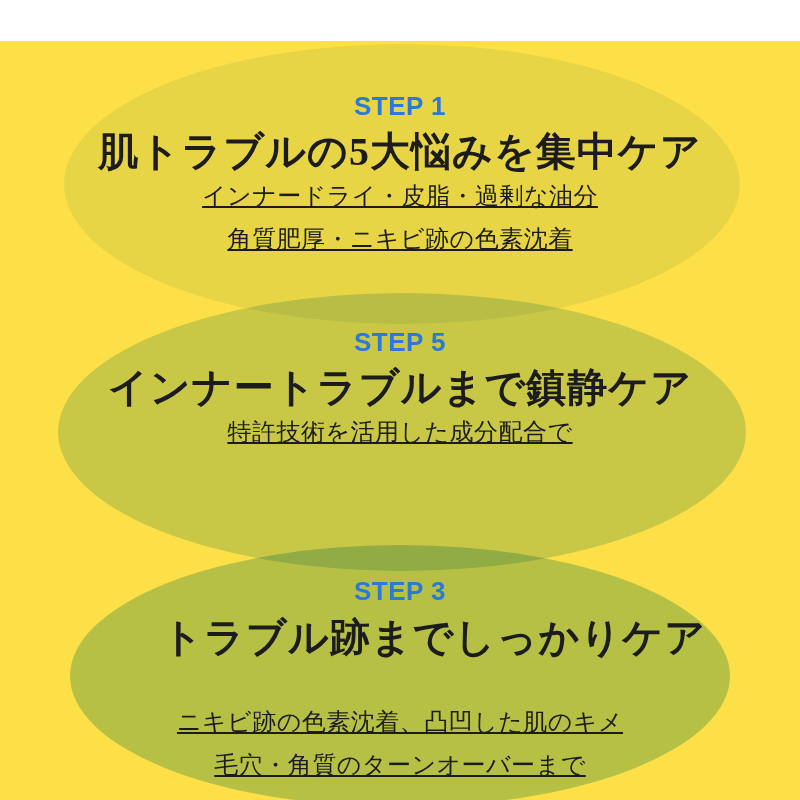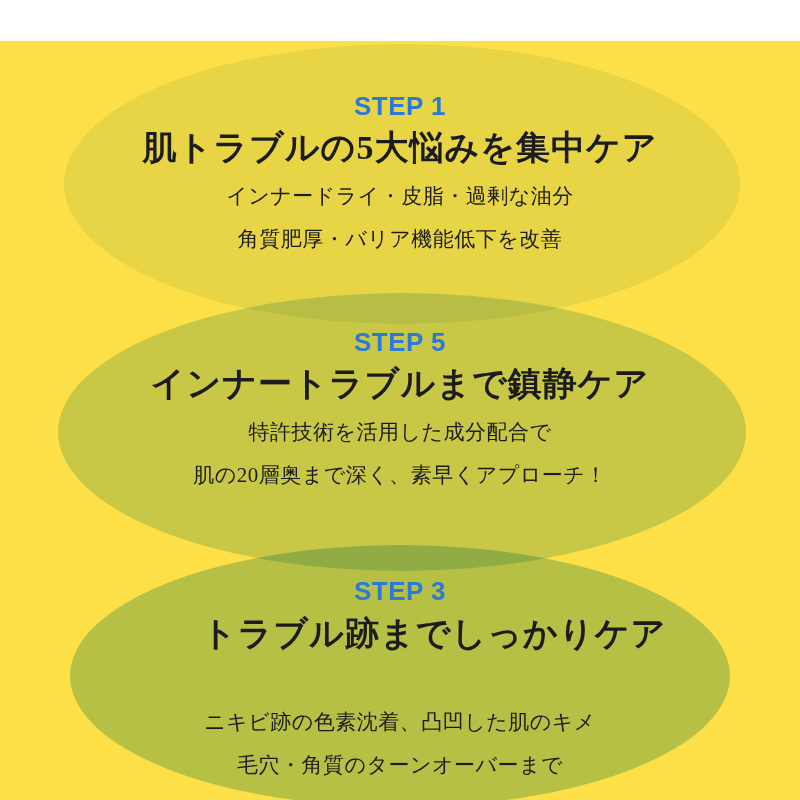--- a/index.html
+++ b/index.html
@@ -36,28 +36,29 @@
   }
   .step-label {
     font-family: "Liberation Sans", "DejaVu Sans", sans-serif;
     font-weight: 700;
     font-size: 26px;
     line-height: 1.2;
     letter-spacing: 0.5px;
   }
   .step-title {
     font-weight: 700;
-    font-size: 34px;
+    font-size: 40px;
     line-height: 1.25;
     letter-spacing: 1px;
   }
   .step-line {
-    font-size: 21px;
+    font-size: 24px;
     line-height: 43px;
     letter-spacing: 0.5px;
+    text-decoration: underline;
   }
 
   .s1-label { top: 50px; }
   .s1-title { top: 86px; }
   .s1-lines { top: 134px; }
 
   .s2-label { top: 286px; }
   .s2-title { top: 322px; }
   .s2-lines { top: 370px; }
 
@@ -71,28 +72,27 @@
 <div class="canvas">
 
   <div class="ellipse ellipse-1" style="background-color: rgb(233, 243, 250);"></div>
   <div class="ellipse ellipse-2" style="background-color: rgb(203, 228, 250);"></div>
   <div class="ellipse ellipse-3" style="background-color: rgb(184, 219, 247);"></div>
 
   <div class="txt step-label s1-label" style="color: rgb(43, 121, 216);">STEP 1</div>
   <div class="txt step-title s1-title" style="color: rgb(28, 28, 28);">肌トラブルの5大悩みを集中ケア</div>
   <div class="txt s1-lines" style="color: rgb(28, 28, 28);">
     <div class="step-line">インナードライ・皮脂・過剰な油分</div>
-    <div class="step-line">角質肥厚・バリア機能低下を改善</div>
+    <div class="step-line">角質肥厚・ニキビ跡の色素沈着</div>
   </div>
 
   <div class="txt step-label s2-label" style="color: rgb(43, 121, 216);">STEP 5</div>
   <div class="txt step-title s2-title" style="color: rgb(28, 28, 28);">インナートラブルまで鎮静ケア</div>
   <div class="txt s2-lines" style="color: rgb(28, 28, 28);">
     <div class="step-line">特許技術を活用した成分配合で</div>
-    <div class="step-line">肌の20層奥まで深く、素早くアプローチ！</div>
   </div>
 
   <div class="txt step-label s3-label" style="color: rgb(43, 121, 216);">STEP 3</div>
   <div class="txt step-title s3-title" style="color: rgb(28, 28, 28); padding-left: 34px;">トラブル跡までしっかりケア</div>
   <div class="txt s3-lines" style="color: rgb(28, 28, 28);">
     <div class="step-line">ニキビ跡の色素沈着、凸凹した肌のキメ</div>
     <div class="step-line">毛穴・角質のターンオーバーまで</div>
   </div>
 
 </div>

